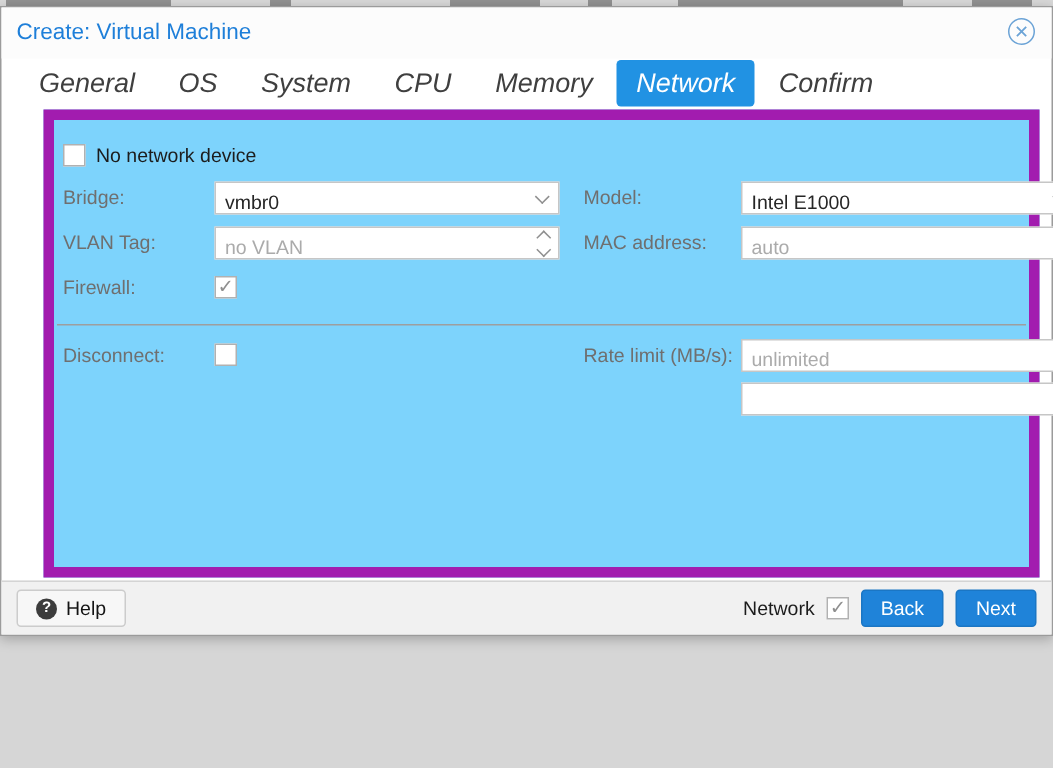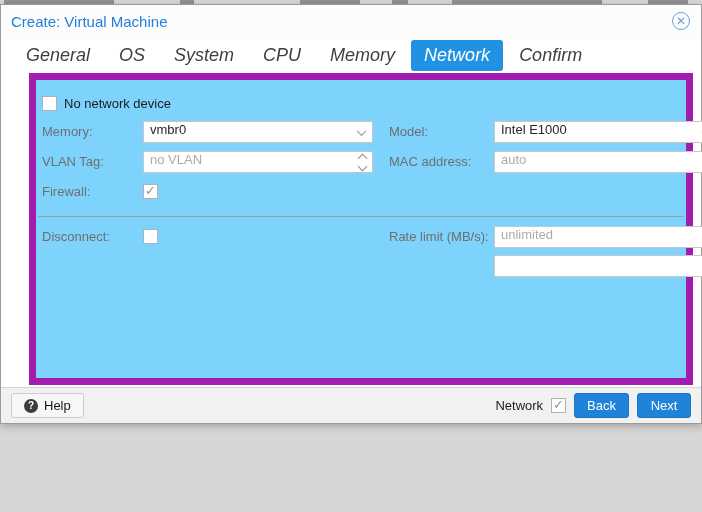--- a/index.html
+++ b/index.html
@@ -23,21 +23,21 @@
   .tabbar { position:absolute; top:36px; left:12px; right:12px; height:28px; display:flex; align-items:center; }
   .tab { padding:5px 13px; font-size:18px; color:#3f3f3f; border-radius:3px; margin-right:3px; cursor:pointer; white-space:nowrap;font-style:italic; }
   .tab.active { background:#2192e3; color:#ffffff; }
 
   
   .panel { position:absolute; left:8px; top:68px; right:8px; bottom:38px; border:7px solid #a21caf; background:#7dd3fc;margin-left:20px; }
 
   .lbl { position:absolute; font-size:13px; color:#6f6f6f; line-height:22px; }
   .lbl.dark { color:#1c1c1c; }
 
-  .field { position:absolute; height:22px; border:1px solid #c6c6c6; background:#fff; display:flex; align-items:flex-start; }
+  .field { position:absolute; height:22px; border:1px solid #c6c6c6; background:#fff; display:flex; align-items:flex-end; }
   .field input { flex:1; border:none; outline:none; background:transparent; font-family:"Liberation Sans",sans-serif;
                  font-size:13px; color:#262626; padding:0 0 0 6px; min-width:0; }
   .field input::placeholder { color:#ababab; opacity:1; }
 
   .chev { width:7px; height:7px; border-right:1.4px solid #8f8f8f; border-bottom:1.4px solid #8f8f8f; display:inline-block; }
   .combo-trigger { width:22px; align-self:stretch; display:flex; align-items:center; justify-content:center; cursor:pointer; }
   .combo-trigger .chev { transform:rotate(45deg) translate(-1px,-1px); }
   .spin-trigger { width:20px; align-self:stretch; display:flex; flex-direction:column; align-items:center; justify-content:center; gap:1px; cursor:pointer; }
   .spin-trigger .up   { transform:rotate(-135deg); }
   .spin-trigger .down { transform:rotate(45deg); }
@@ -90,21 +90,21 @@
       <div class="tab">Memory</div>
       <div class="tab active">Network</div>
       <div class="tab">Confirm</div>
     </div>
 
     <div class="panel">
 
       <span class="cb" style="left:6px; top:16px;"></span>
       <div class="lbl dark" style="left:28px; top:13px;">No network device</div>
 
-      <div class="lbl" style="left:6px; top:41px;">Memory:</div>
+      <div class="lbl" style="left:6px; top:41px;">Bridge:</div>
       <div class="field" style="left:107px; top:41px; width:230px;">
         <input value="vmbr0" style="">
         <span class="combo-trigger">
             <span class="chev"></span>
           </span>
       </div>
       <div class="lbl" style="left:353px; top:41px;">Model:</div>
       <div class="field" style="left:458px; top:41px; width:224px;">
         <input value="Intel E1000" style="">
         <span class="combo-trigger">

